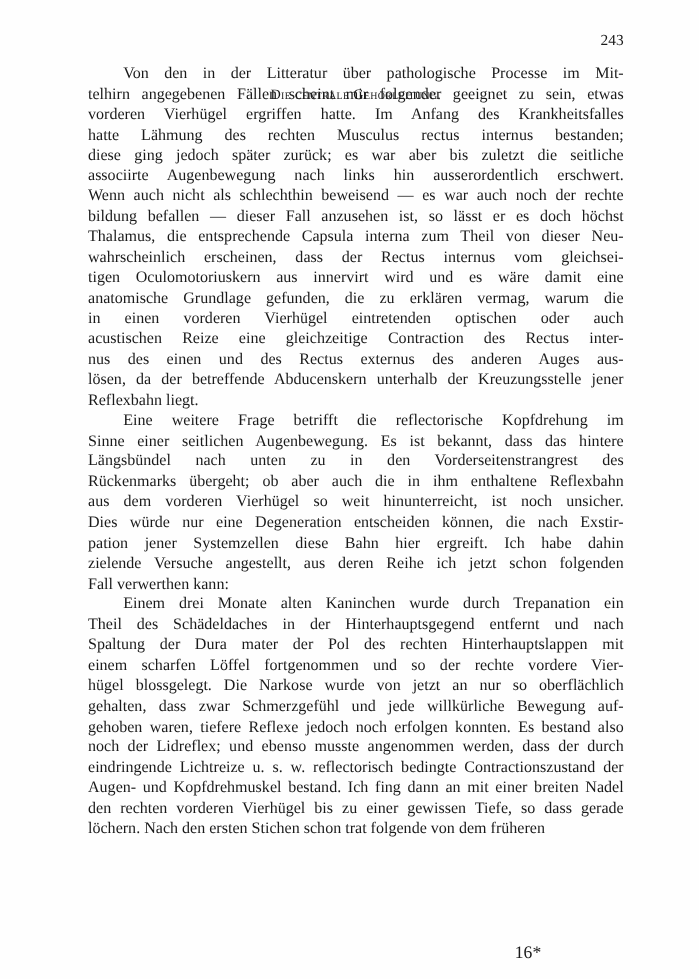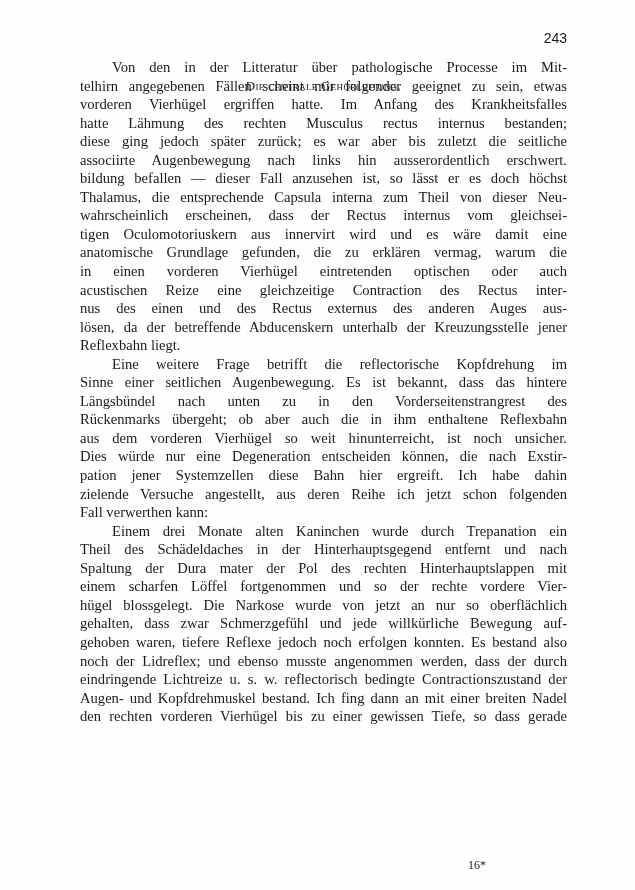--- a/index.html
+++ b/index.html
@@ -36,21 +36,21 @@
       font-family: "Liberation Serif", serif;
       font-size: 13px;
       letter-spacing: 0.3px;
       font-variant: small-caps;
       margin-top: 48px;
     }
     .page-number {
       position: absolute;
       right: 0;
       top: 0;
-      font-family: Liberation Sans, sans-serif;
+      font-family: Liberation Serif, serif;
       font-size: 14px;
     }
     .body-text {
       position: absolute;
       top: 58px;
       left: 80px;
       width: 487px;
     }
     .line {
       height: 18.55px;
@@ -66,40 +66,41 @@
       text-align-last: left;
     }
     .line.indent {
       padding-left: 32px;
     }
     .signature {
       position: absolute;
       top: 858px;
       left: 468px;
       font-family: "Liberation Serif", serif;
-      font-size: 12px;
+      font-size: 16px;
     }
   </style>
 </head>
 <body>
 
 <div class="page">
   <div class="running-head">
     <div class="running-title">Die centrale Gehörleitung.</div>
     <div class="page-number">243</div>
   </div>
 
   <div class="body-text" id="body-text">
       <div>
         <div class="line indent">Von den in der Litteratur über pathologische Processe im Mit-</div>
         <div class="line">telhirn angegebenen Fällen scheint mir folgender geeignet zu sein, etwas</div>
         <div class="line">vorderen Vierhügel ergriffen hatte.  Im Anfang des Krankheitsfalles</div>
         <div class="line">hatte Lähmung des rechten Musculus rectus internus bestanden;</div>
         <div class="line">diese ging jedoch später zurück; es war aber bis zuletzt die seitliche</div>
         <div class="line">associirte Augenbewegung nach links hin ausserordentlich erschwert.</div>
+        <div class="line">Wenn auch nicht als schlechthin beweisend — es war auch noch der rechte</div>
         <div class="line">bildung befallen — dieser Fall anzusehen ist, so lässt er es doch höchst</div>
         <div class="line">Thalamus, die entsprechende Capsula interna zum Theil von dieser Neu-</div>
         <div class="line">wahrscheinlich erscheinen, dass der Rectus internus vom gleichsei-</div>
         <div class="line">tigen Oculomotoriuskern aus innervirt wird und es wäre damit eine</div>
         <div class="line">anatomische Grundlage gefunden, die zu erklären vermag, warum die</div>
         <div class="line">in einen vorderen Vierhügel eintretenden optischen oder auch</div>
         <div class="line">acustischen Reize eine gleichzeitige Contraction des Rectus inter-</div>
         <div class="line">nus des einen und des Rectus externus des anderen Auges aus-</div>
         <div class="line">lösen, da der betreffende Abducenskern unterhalb der Kreuzungsstelle jener</div>
         <div class="line last">Reflexbahn liegt.</div>
@@ -120,17 +121,18 @@
         <div class="line">Theil des Schädeldaches in der Hinterhauptsgegend entfernt und nach</div>
         <div class="line">Spaltung der Dura mater der Pol des rechten Hinterhauptslappen mit</div>
         <div class="line">einem scharfen Löffel fortgenommen und so der rechte vordere Vier-</div>
         <div class="line">hügel blossgelegt.  Die Narkose wurde von jetzt an nur so oberflächlich</div>
         <div class="line">gehalten, dass zwar Schmerzgefühl und jede willkürliche Bewegung auf-</div>
         <div class="line">gehoben waren, tiefere Reflexe jedoch noch erfolgen konnten.  Es bestand also</div>
         <div class="line">noch der Lidreflex; und ebenso musste angenommen werden, dass der durch</div>
         <div class="line">eindringende Lichtreize u. s. w. reflectorisch bedingte Contractionszustand der</div>
         <div class="line">Augen- und Kopfdrehmuskel bestand.  Ich fing dann an mit einer breiten Nadel</div>
         <div class="line">den rechten vorderen Vierhügel bis zu einer gewissen Tiefe, so dass gerade</div>
+        <div class="line last">löchern.  Nach den ersten Stichen schon trat folgende von dem früheren</div>
       </div>
     </div>
 
   <div class="signature">16*</div>
 </div>
 
 </body></html>

